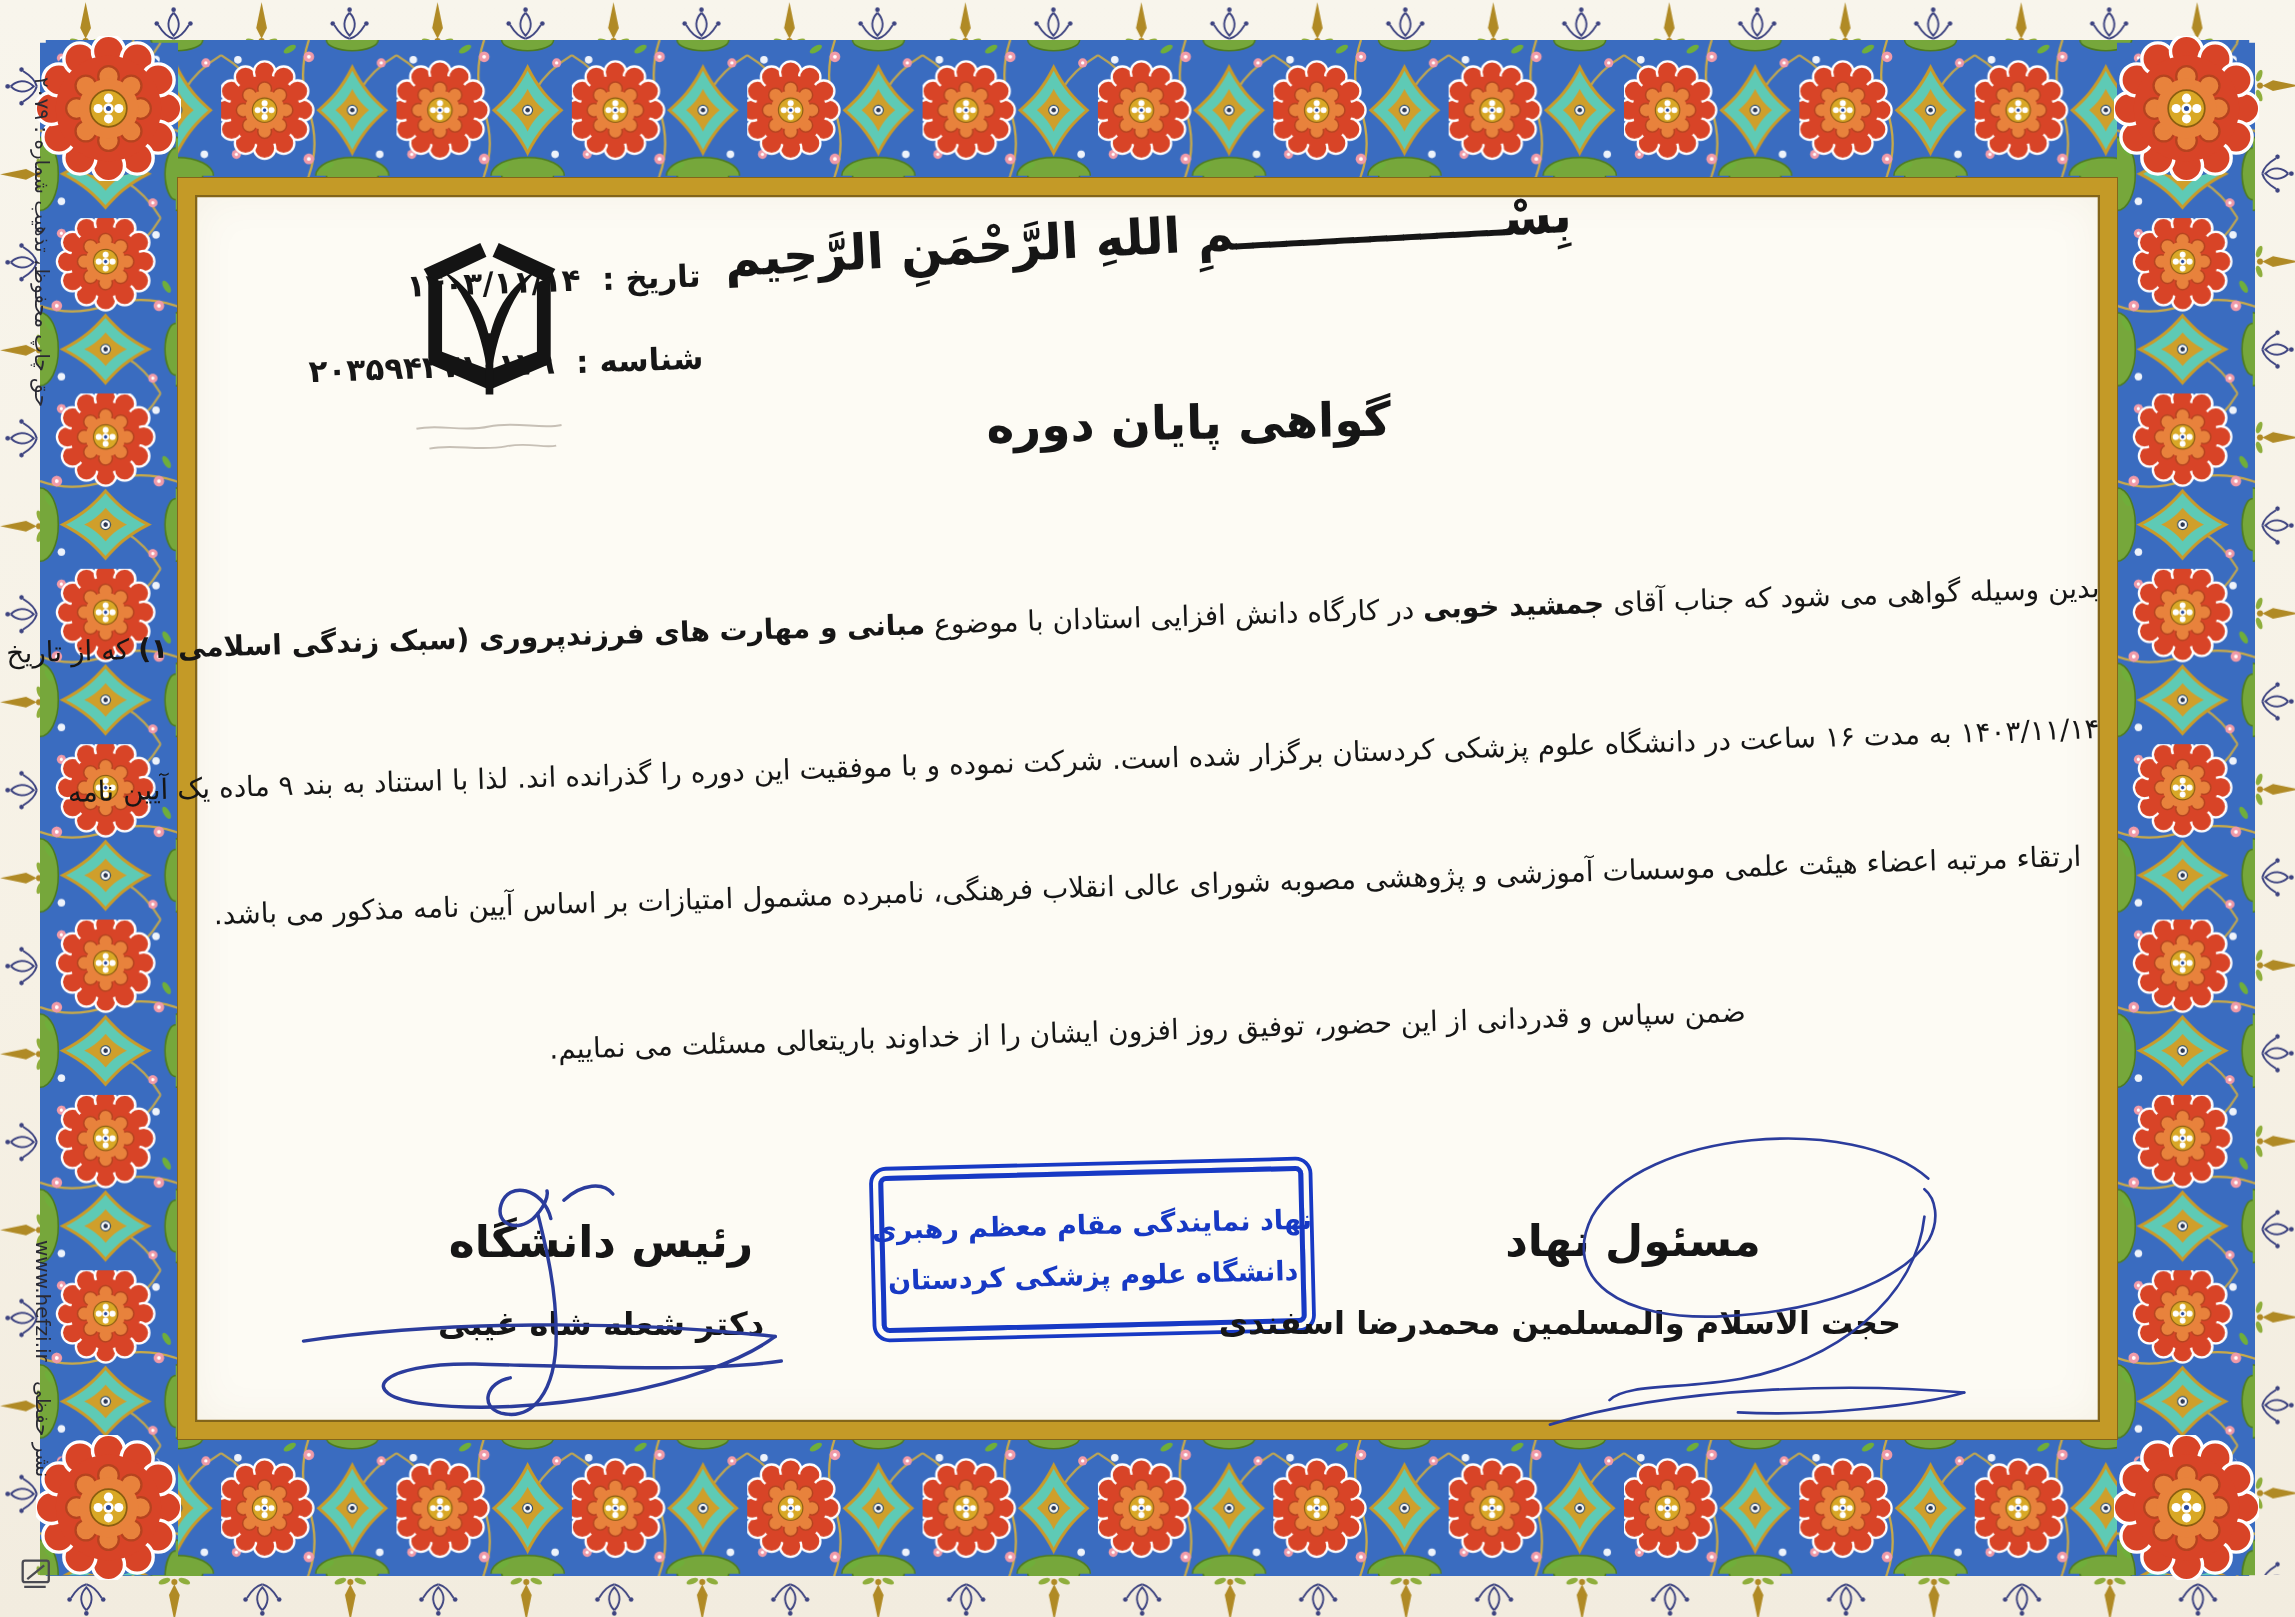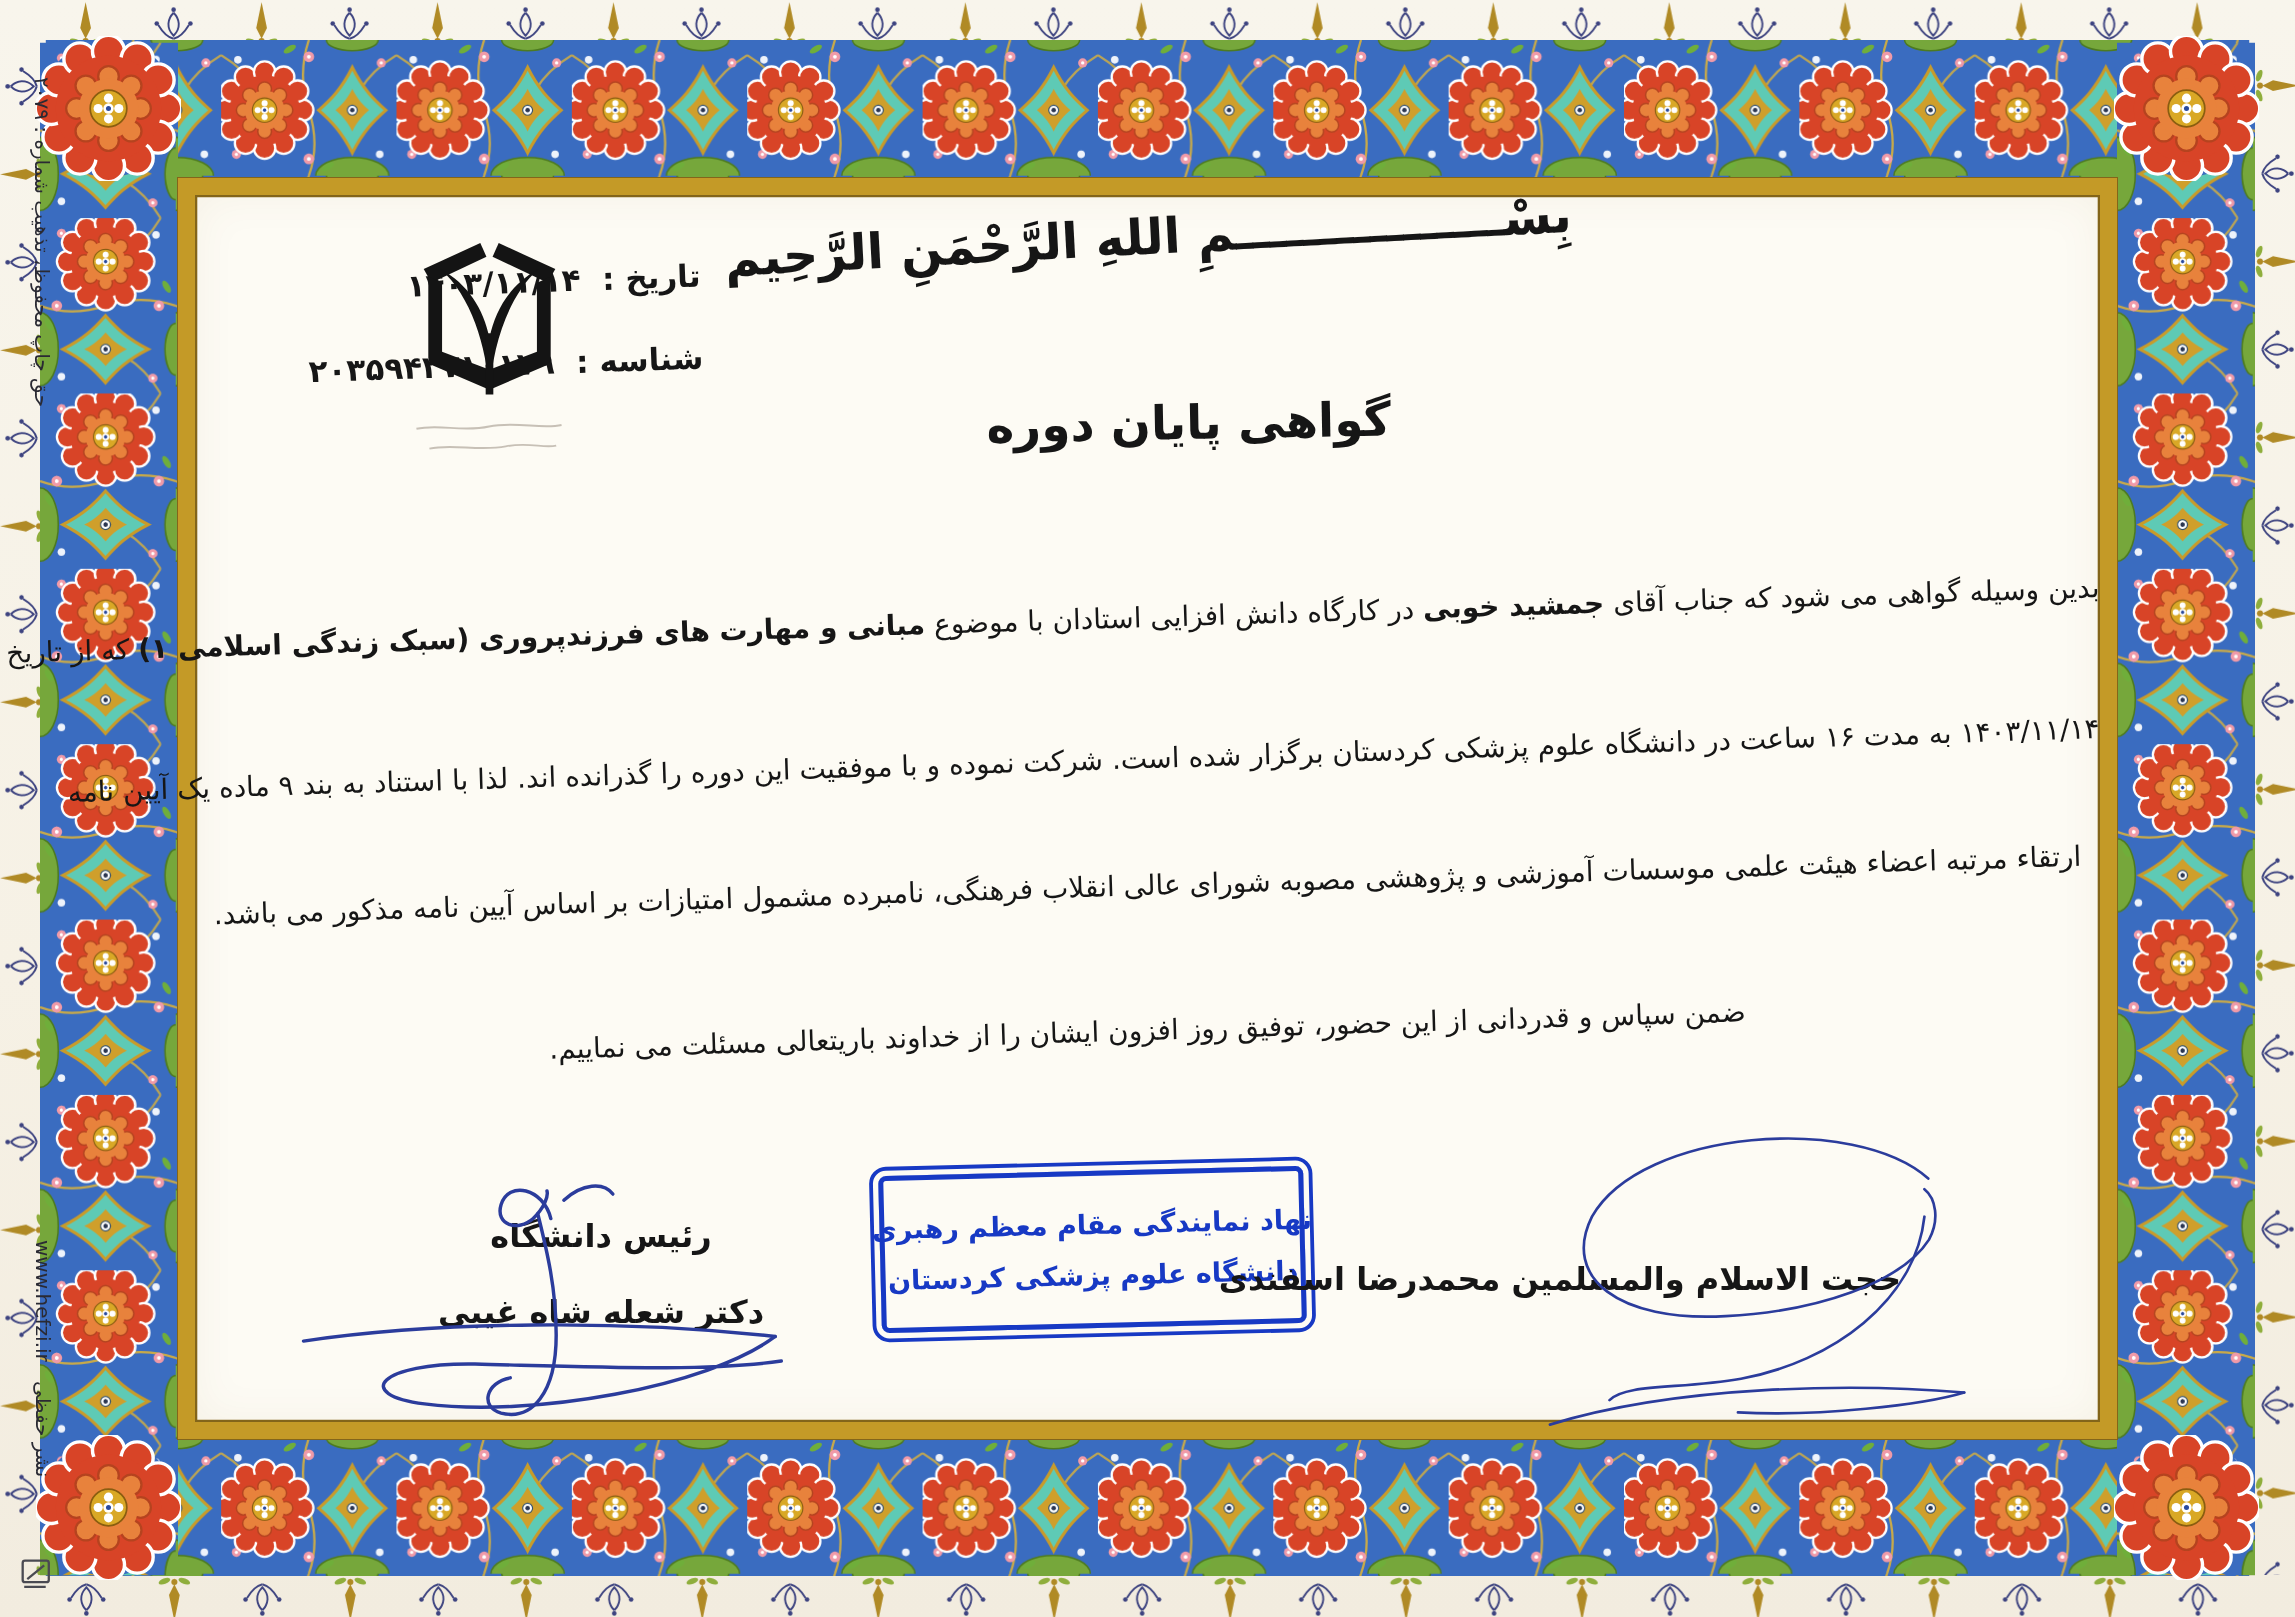--- a/index.html
+++ b/index.html
@@ -20,21 +20,21 @@
         font-size:49px;font-weight:bold;white-space:nowrap;}
   .cert-title{right:911px;top:200px;transform:translateX(50%) rotate(-1deg);
         font-size:47px;font-weight:bold;white-space:nowrap;}
   .body-line{left:0;width:1905px;text-align:center;white-space:nowrap;
         font-size:28px;line-height:61px;transform:rotate(-1.8deg);}
   .body-line .em{font-weight:bold;}
   .l1{top:392px;} .l2{top:533px;} .l3{top:660px;} .l4{top:805px;}
   .sig-block{text-align:center;line-height:1;}
   .sig-left{right:1285px;top:1025px;width:428px;}
   .sig-right{right:199px;top:1024px;width:536px;}
-  .sig-role{font-size:32px;font-weight:bold;}
+  .sig-role{font-size:44px;font-weight:bold;}
   .sig-name{font-size:32px;font-weight:bold;margin-top:44px;white-space:nowrap;}
   .stamp{left:685px;top:976px;width:425px;height:157px;box-sizing:border-box;
         border:5.4px solid #1739c4;border-radius:7.7px;
         box-shadow:0 0 0 5.4px #fdfbf4,0 0 0 9.2px #1739c4;
         transform:rotate(-1.4deg);display:flex;flex-direction:column;justify-content:center;
         align-items:center;gap:20px;color:#1739c4;font-weight:bold;font-size:27px;
         white-space:nowrap;}
   .vtext{position:absolute;white-space:nowrap;transform-origin:left top;
         transform:rotate(90deg);font-size:20px;color:#2a2a33;direction:rtl;}
   .logo-caption path{stroke:#9b9083;stroke-width:2.5;fill:none;opacity:.55;}
@@ -244,20 +244,21 @@
         <path d="M648,212 C560,278 330,318 190,300 C96,288 130,246 256,248 C420,252 560,258 656,244"></path>
       </g>
     </svg>
 
     <div class="abs stamp">
       <div>نهاد نمایندگی مقام معظم رهبری</div>
       <div>دانشگاه علوم پزشکی کردستان</div>
     </div>
 
     <div class="abs sig-block sig-right">
+      <div class="sig-role">مسئول نهاد</div>
       <div class="sig-name">حجت الاسلام والمسلمین محمدرضا اسفندی</div>
     </div>
     <svg class="abs" style="left:1301px;top:930px;width:490px;height:321px" viewBox="0 0 640 420">
       <g stroke="#2b3c9c" stroke-width="3.5" fill="none" stroke-linecap="round">
         <path d="M565,70 C470,-15 190,5 125,120 C85,200 160,258 300,250 C420,244 530,206 566,150 C580,124 575,96 560,84"></path>
         <path d="M560,120 C548,230 440,310 320,332 C240,346 170,338 148,360"></path>
         <path d="M70,392 C240,340 470,338 612,350"></path>
         <path d="M612,350 C560,366 420,382 316,376"></path>
       </g>
     </svg>

